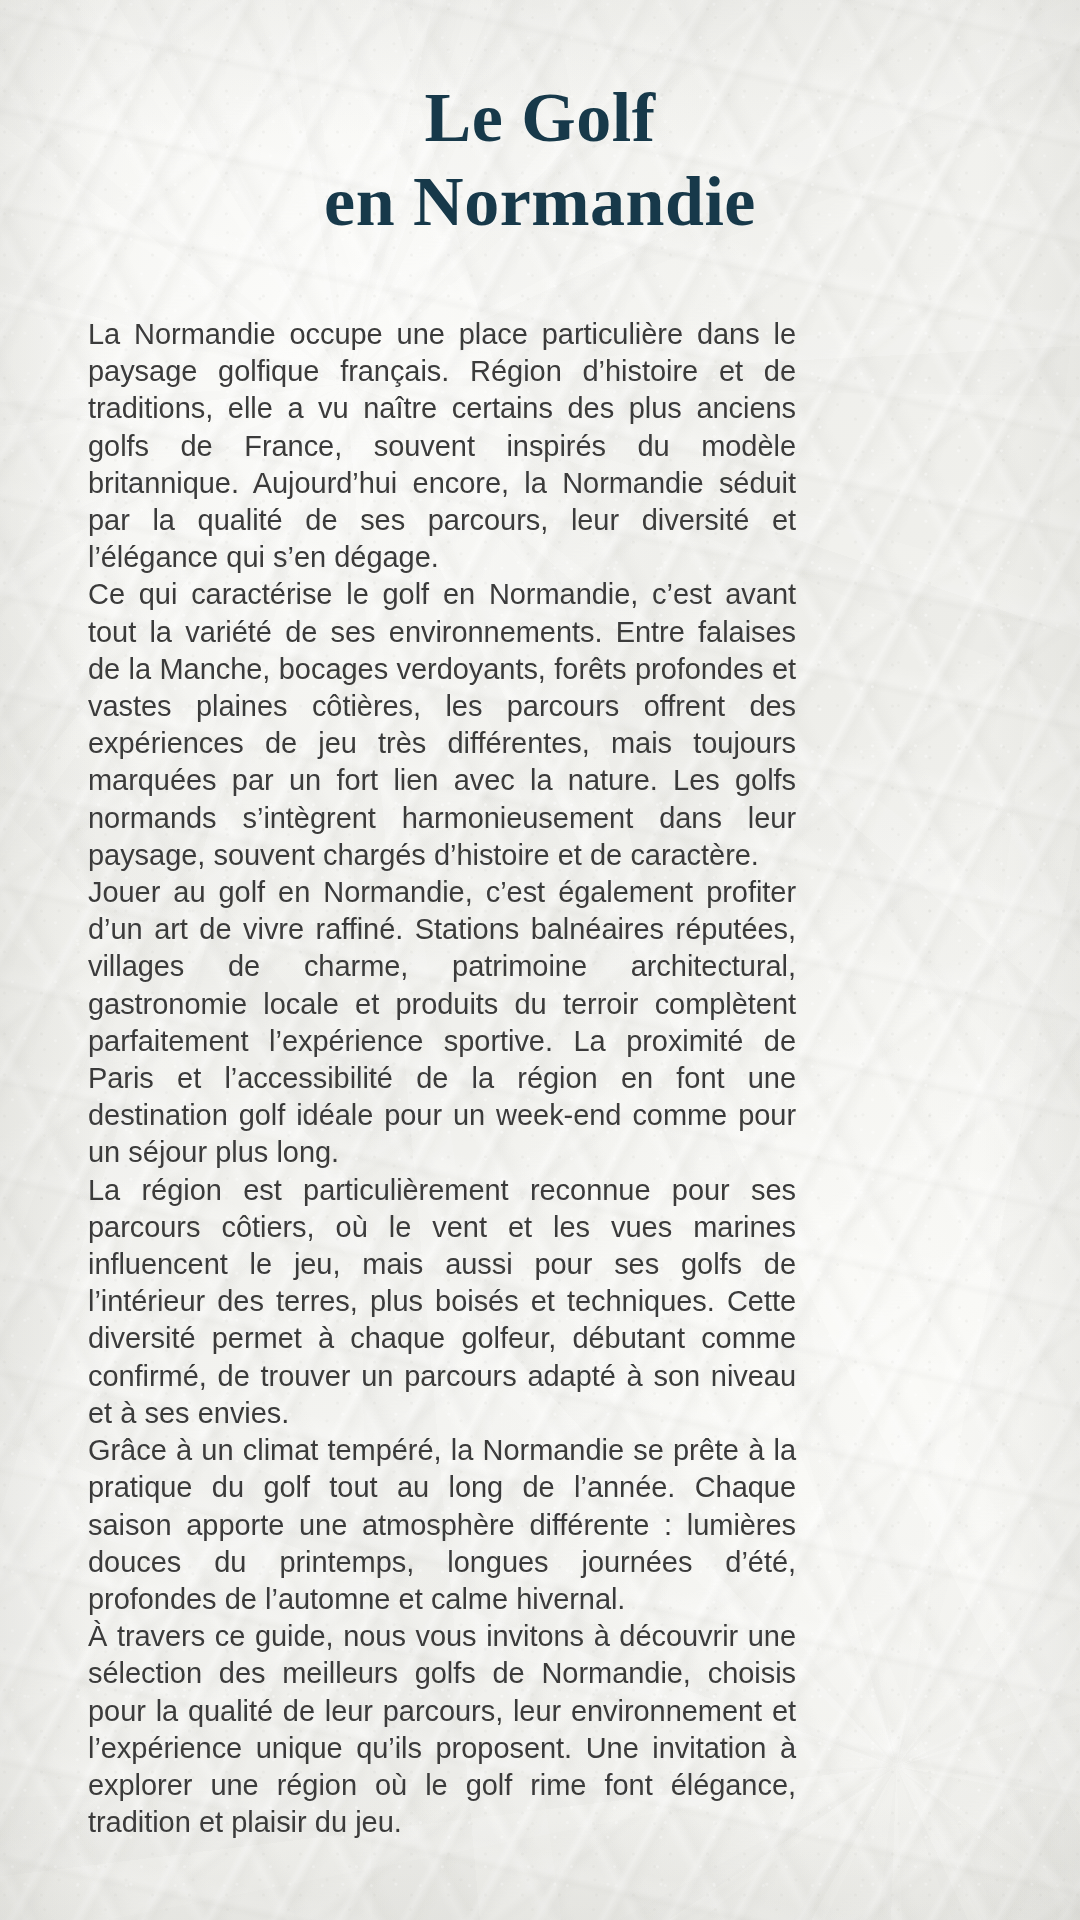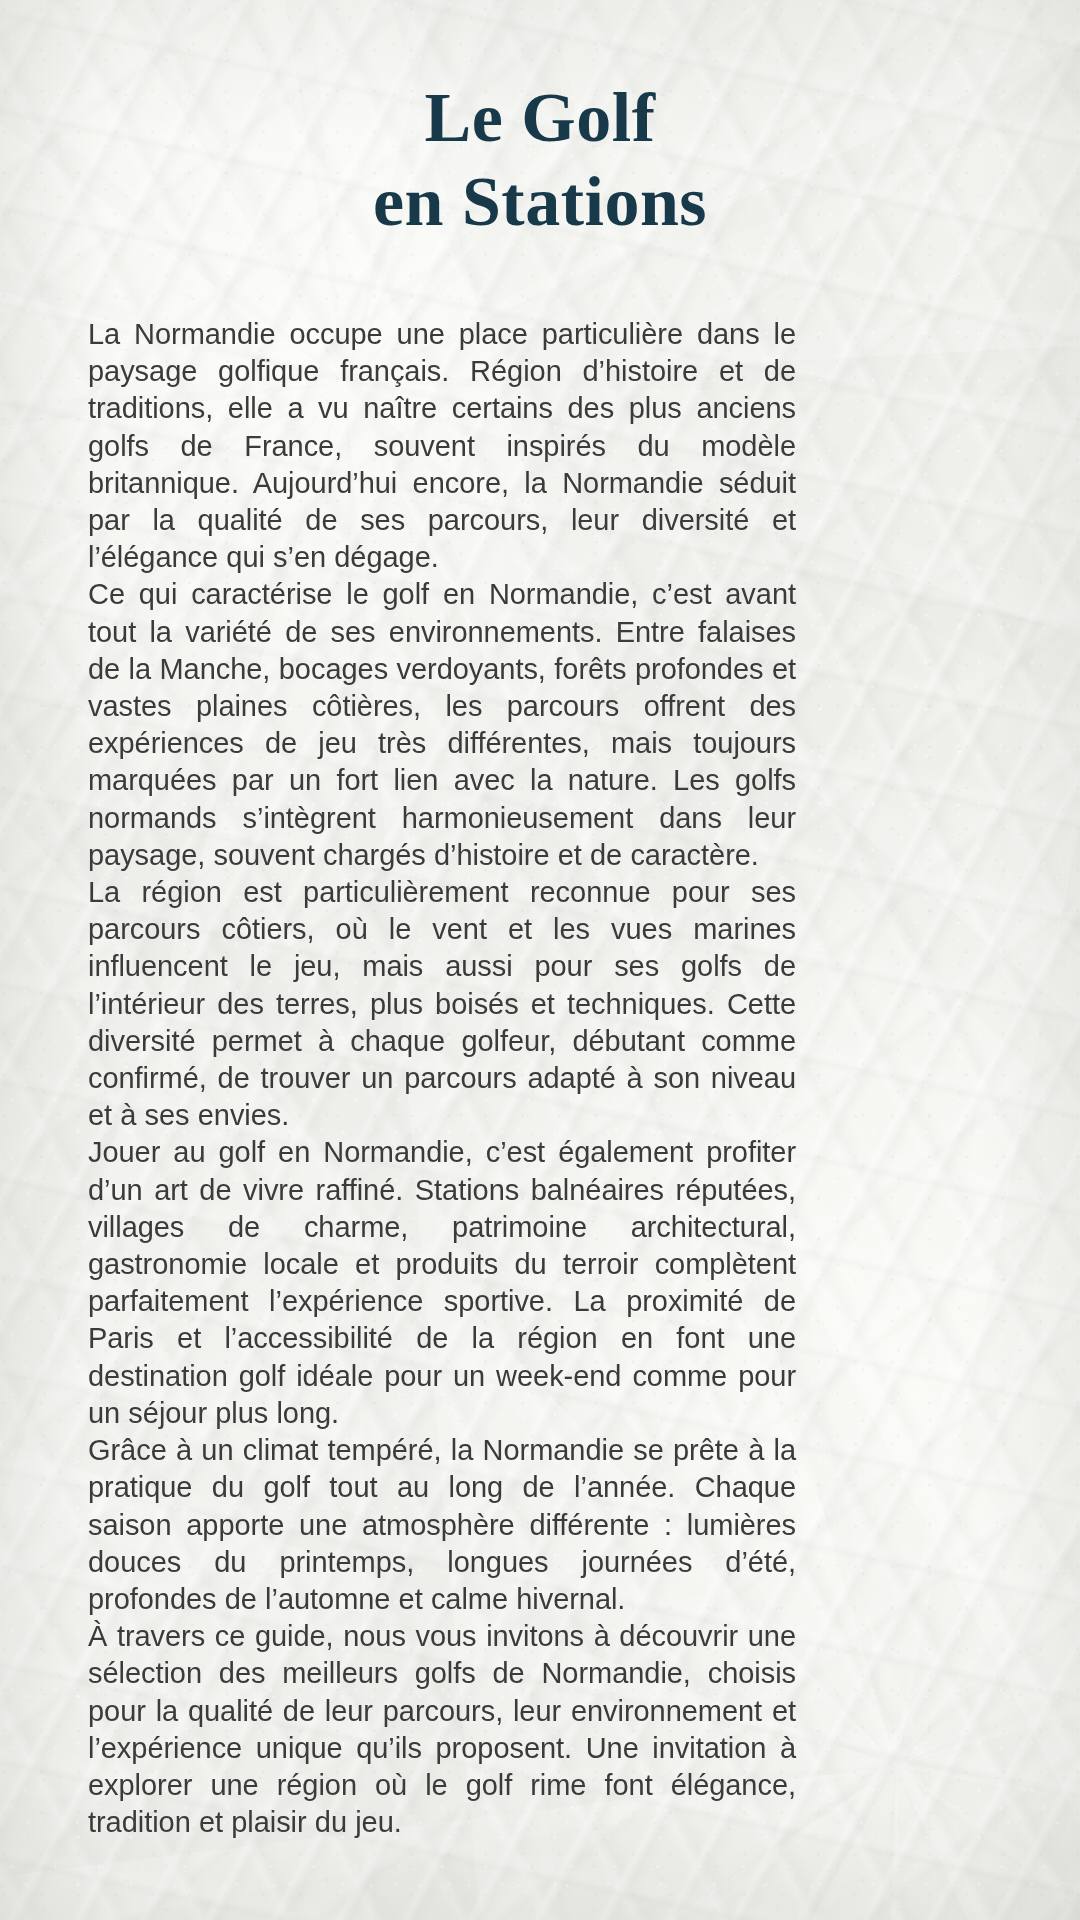--- a/index.html
+++ b/index.html
@@ -154,27 +154,27 @@
   <div class="crinkle-b"></div>
   <div class="crinkle-c"></div>
   <div class="crinkle-noise"></div>
   <div class="vignette"></div>
 
   <div class="content">
 
     <div class="title-block">
       <h1 class="doc-title">
         <span class="title-line">Le Golf</span>
-        <span class="title-line">en Stations</span>
+        <span class="title-line">en Normandie</span>
       </h1>
     </div>
 
     <div class="body-block">
       <p>La Normandie occupe une place particulière dans le paysage golfique français. Région d’histoire et de traditions, elle a vu naître certains des plus anciens golfs de France, souvent inspirés du modèle britannique. Aujourd’hui encore, la Normandie séduit par la qualité de ses parcours, leur diversité et l’élégance qui s’en dégage.</p>
       <p>Ce qui caractérise le golf en Normandie, c’est avant tout la variété de ses environnements. Entre falaises de la Manche, bocages verdoyants, forêts profondes et vastes plaines côtières, les parcours offrent des expériences de jeu très différentes, mais toujours marquées par un fort lien avec la nature. Les golfs normands s’intègrent harmonieusement dans leur paysage, souvent chargés d’histoire et de caractère.</p>
+      <p>Jouer au golf en Normandie, c’est également profiter d’un art de vivre raffiné. Stations balnéaires réputées, villages de charme, patrimoine architectural, gastronomie locale et produits du terroir complètent parfaitement l’expérience sportive. La proximité de Paris et l’accessibilité de la région en font une destination golf idéale pour un week-end comme pour un séjour plus long.</p>
       <p>La région est particulièrement reconnue pour ses parcours côtiers, où le vent et les vues marines influencent le jeu, mais aussi pour ses golfs de l’intérieur des terres, plus boisés et techniques. Cette diversité permet à chaque golfeur, débutant comme confirmé, de trouver un parcours adapté à son niveau et à ses envies.</p>
-      <p>Jouer au golf en Normandie, c’est également profiter d’un art de vivre raffiné. Stations balnéaires réputées, villages de charme, patrimoine architectural, gastronomie locale et produits du terroir complètent parfaitement l’expérience sportive. La proximité de Paris et l’accessibilité de la région en font une destination golf idéale pour un week-end comme pour un séjour plus long.</p>
       <p>Grâce à un climat tempéré, la Normandie se prête à la pratique du golf tout au long de l’année. Chaque saison apporte une atmosphère différente : lumières douces du printemps, longues journées d’été, profondes de l’automne et calme hivernal.</p>
       <p>À travers ce guide, nous vous invitons à découvrir une sélection des meilleurs golfs de Normandie, choisis pour la qualité de leur parcours, leur environnement et l’expérience unique qu’ils proposent. Une invitation à explorer une région où le golf rime font élégance, tradition et plaisir du jeu.</p>
     </div>
 
   </div>
 </div>
 
 </body></html>

